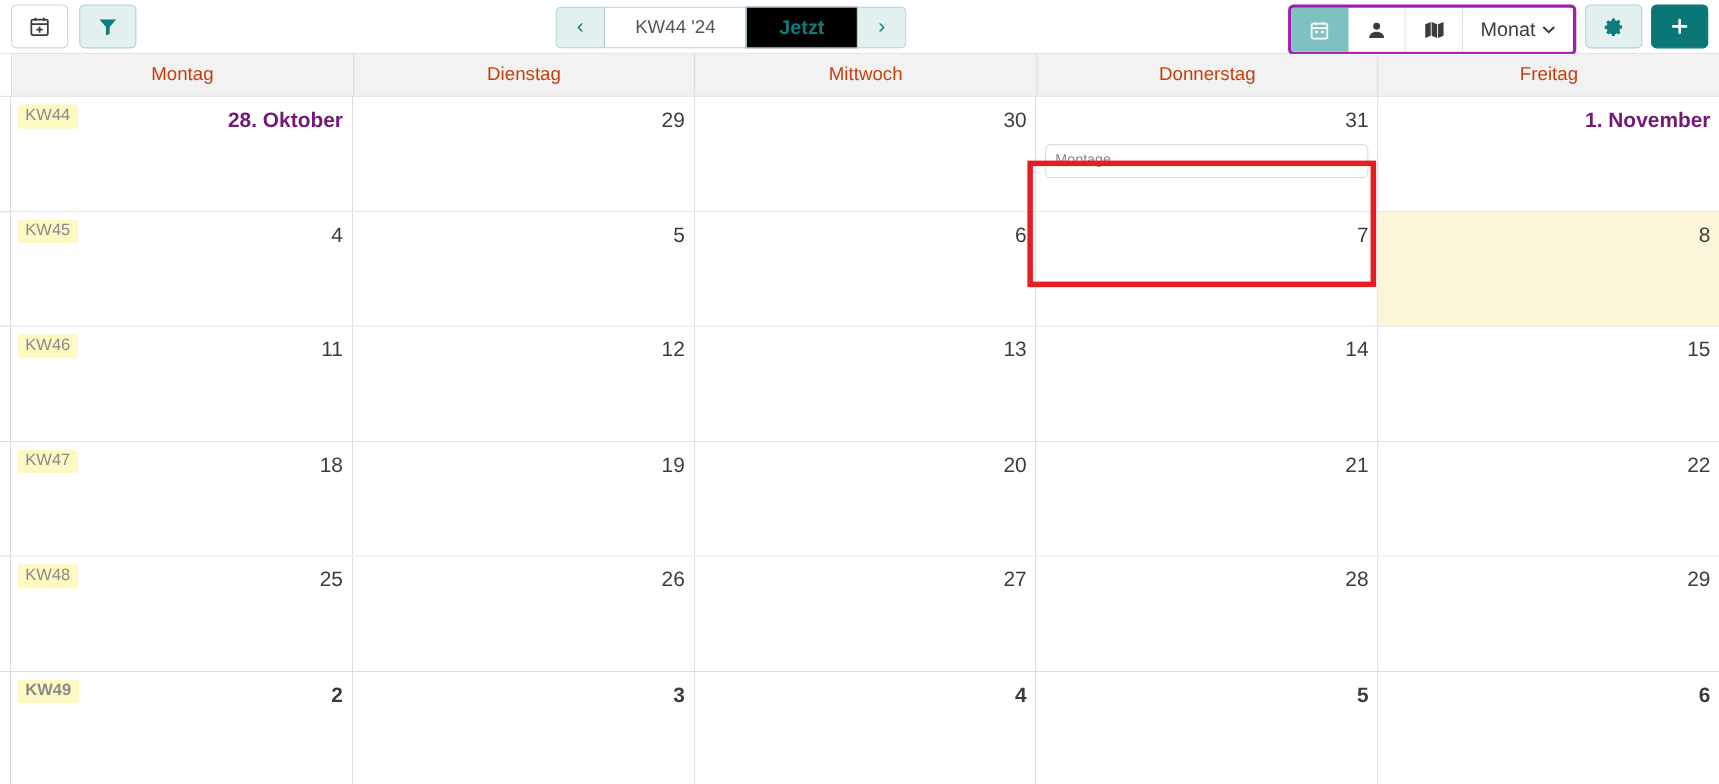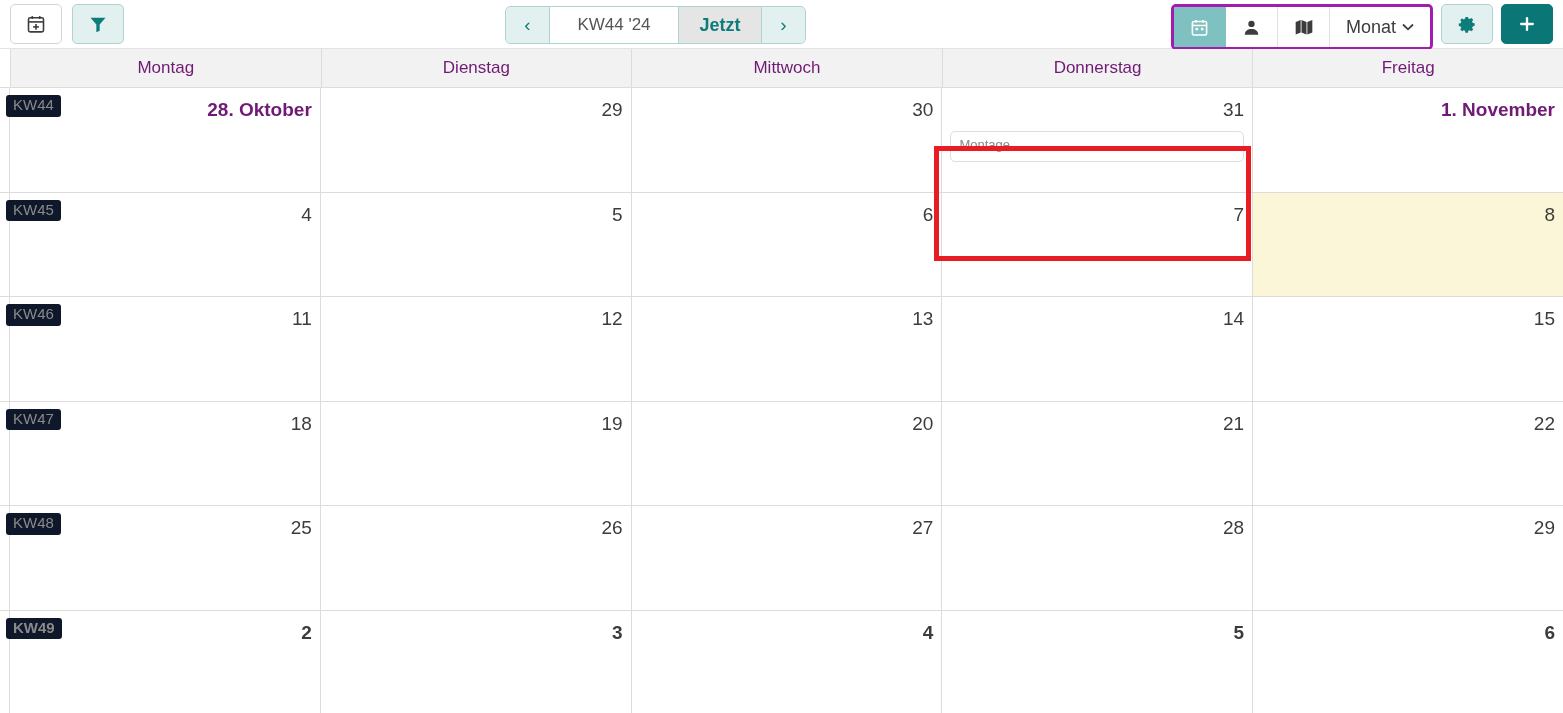--- a/index.html
+++ b/index.html
@@ -90,22 +90,22 @@
   .seg:last-child  { border-radius: 0 5px 5px 0; }
   .seg.arrow { width: 45px; background: #e2f0ef; font-size: 19px; }
   .seg.label {
     width: 130px;
     color: #555555;
     font-size: 17px;
     cursor: default;
     background: #ffffff;
   }
   .seg.now {
-    width: 84px;
-    background: #e5e5e5;
+    width: 102px;
+    background: #000000;
     font-weight: bold;
     font-size: 18px;
   }
 
   
   .rseg-group {
     display: flex;
     border: 3px solid #a21caf;
     border-radius: 5px;
     overflow: hidden;
@@ -158,21 +158,21 @@
     flex: none;
     background: #ffffff;
     border-right: 1px solid #dcdcdc;
   }
   .dh-cell {
     flex: 1 1 0;
     display: flex;
     align-items: center;
     justify-content: center;
     font-size: 17px;
-    color: #701a75;
+    color: #c2410c;
     border-right: 1px solid #dcdcdc;
     box-sizing: border-box;
   }
   .dh-cell:last-child { border-right: none; }
 
   .weeks { display: flex; flex-direction: column; height: 626px; }
   .wrow {
     display: flex;
     flex: 1 1 0;
     border-bottom: 1px solid #dcdcdc;
@@ -181,23 +181,23 @@
   .wrow:last-child { border-bottom: none; font-weight: bold; }
 
   .wk-spacer {
     width: 10px;
     flex: none;
     border-right: 1px solid #dcdcdc;
     box-sizing: border-box;
   }
   .wk-badge {
     position: absolute;
-    left: 6px;
+    left: 16px;
     top: 7px;
-    background: #0f172a;
+    background: #fef9c3;
     color: #8a8a8a;
     font-size: 15px;
     padding: 2px 7px 3px 7px;
     border-radius: 3px;
     z-index: 3;
     line-height: 1.1;
   }
 
   .dcell {
     flex: 1 1 0;

